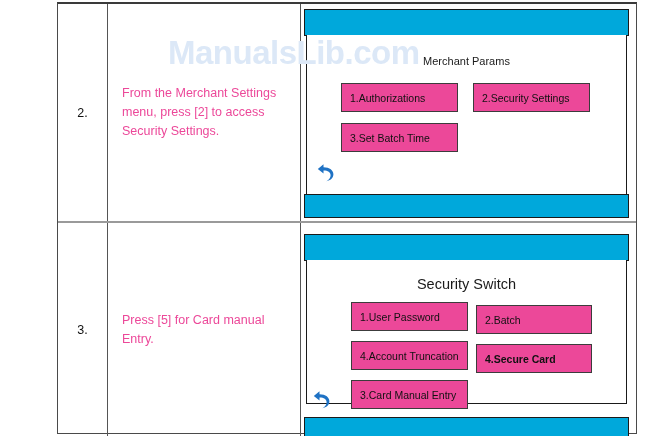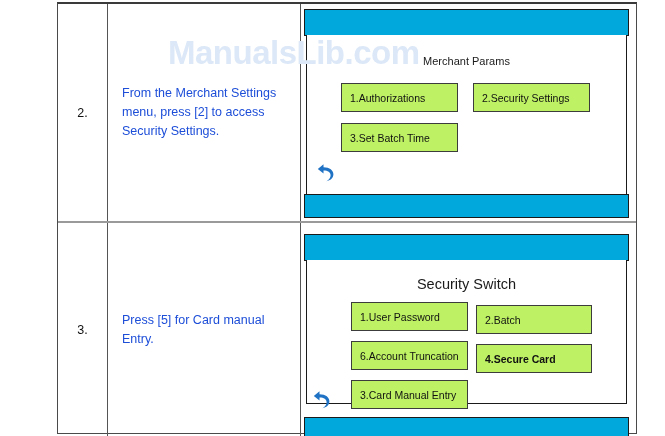--- a/index.html
+++ b/index.html
@@ -77,21 +77,21 @@
     width: 193px;
     border-right: 1px solid #555;
     box-sizing: border-box;
     display: flex;
     align-items: center;
   }
   .instruction {
     padding: 0 10px 0 14px;
     font-size: 12.5px;
     line-height: 19px;
-    color: #1d4ed8;
+    color: #ec4899;
   }
   .col-screen {
     position: absolute;
     left: 243px;
     right: 0;
     top: 0;
     bottom: 0;
     box-sizing: border-box;
   }
 
@@ -135,21 +135,21 @@
     left: 0;
     width: 100%;
     text-align: center;
     color: #1a1a1a;
   }
   #device-1 .screen-title { top: 20px; font-size: 11px; }
   #device-2 .screen-title { top: 16px; font-size: 14.5px; }
 
   .menu-btn {
     position: absolute;
-    background: #bef264;
+    background: #ec4899;
     border: 1px solid #3c3c3c;
     box-sizing: border-box;
     font-size: 10.5px;
     color: #111;
     display: flex;
     align-items: center;
     padding-left: 8px;
     white-space: nowrap;
     overflow: hidden;
   }
@@ -234,21 +234,21 @@
     <div class="col-screen">
       <div class="device" id="device-2">
 
         <div class="bar-top"></div>
 
         <div class="screen-body">
           <div class="screen-title">Security Switch</div>
 
           <div class="menu-btn c1 r1">1.User Password</div>
           <div class="menu-btn c2 r1b">2.Batch</div>
-          <div class="menu-btn c1 r2">6.Account Truncation</div>
+          <div class="menu-btn c1 r2">4.Account Truncation</div>
           <div class="menu-btn c2 r2b">4.Secure Card</div>
           <div class="menu-btn c1 r3">3.Card Manual Entry</div>
 
           <span class="back-icon">
             <svg width="22" height="22" viewBox="0 0 22 22">
               <path d="M8.5 4.2 C14.6 4.2 18.6 7.4 18.4 11.6 C18.2 15.2 15.4 17.6 11.4 18.2 C14.2 16.6 15.6 14.6 15.6 12.2 C15.6 9.2 13.0 7.4 8.5 7.4 L8.5 10.6 L2.8 5.9 L8.5 1.2 Z" fill="#1F72C4"></path>
             </svg>
           </span>
         </div>
 

